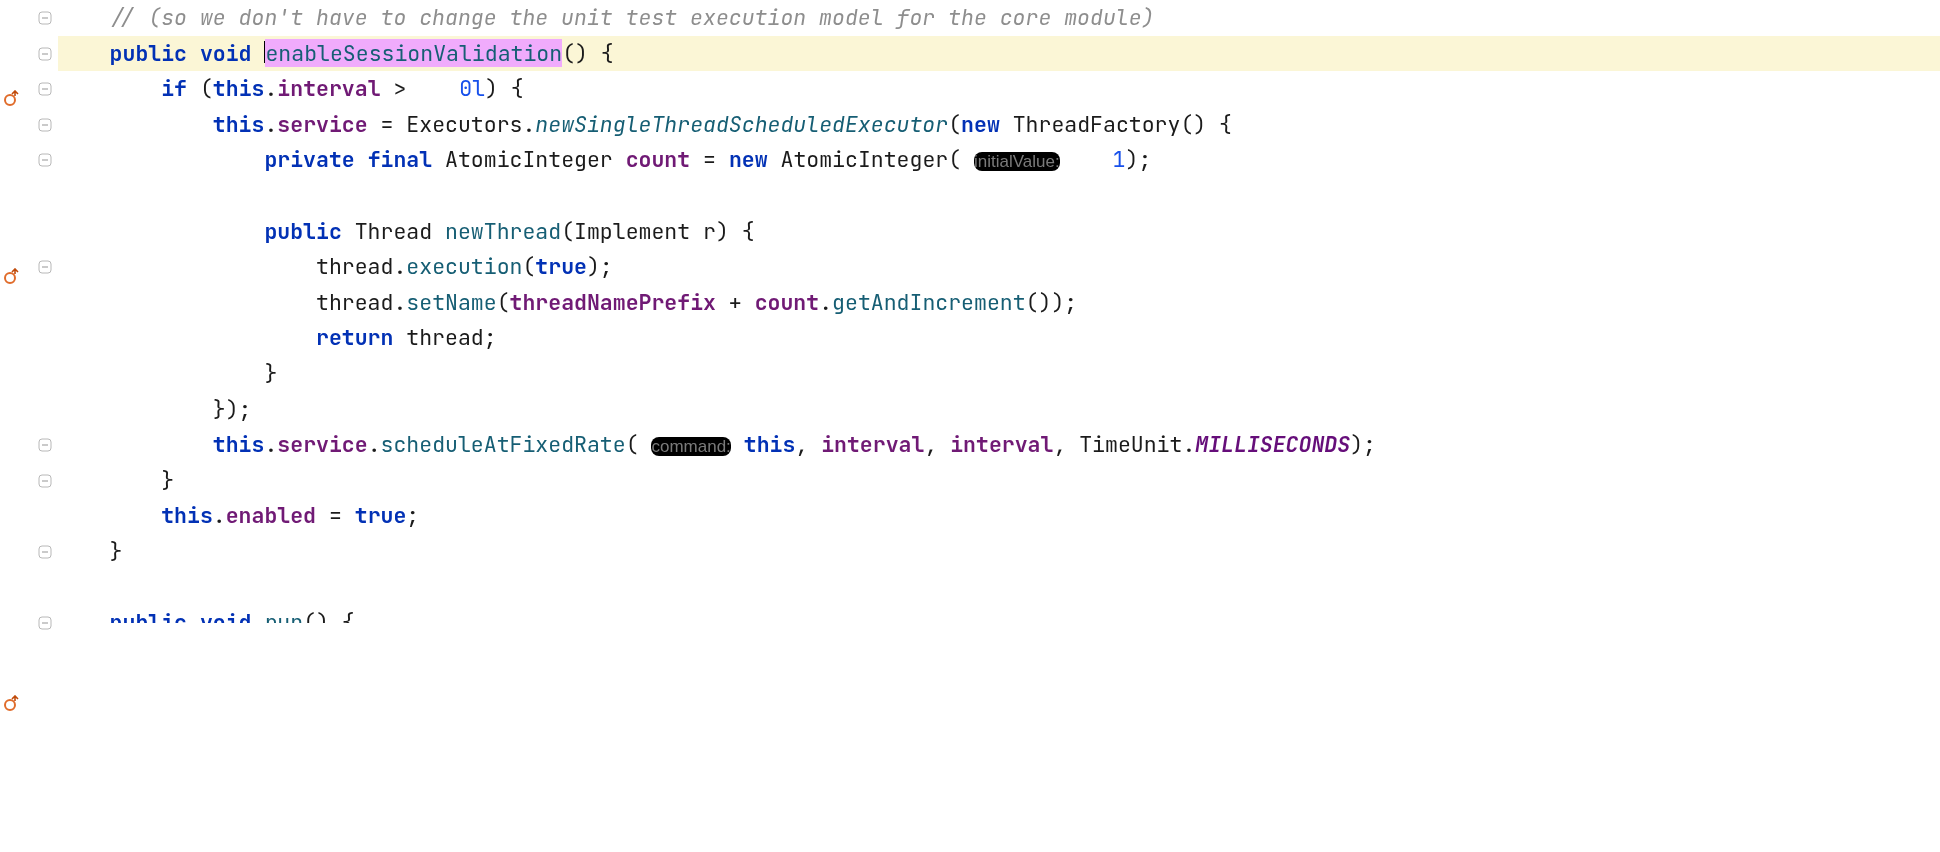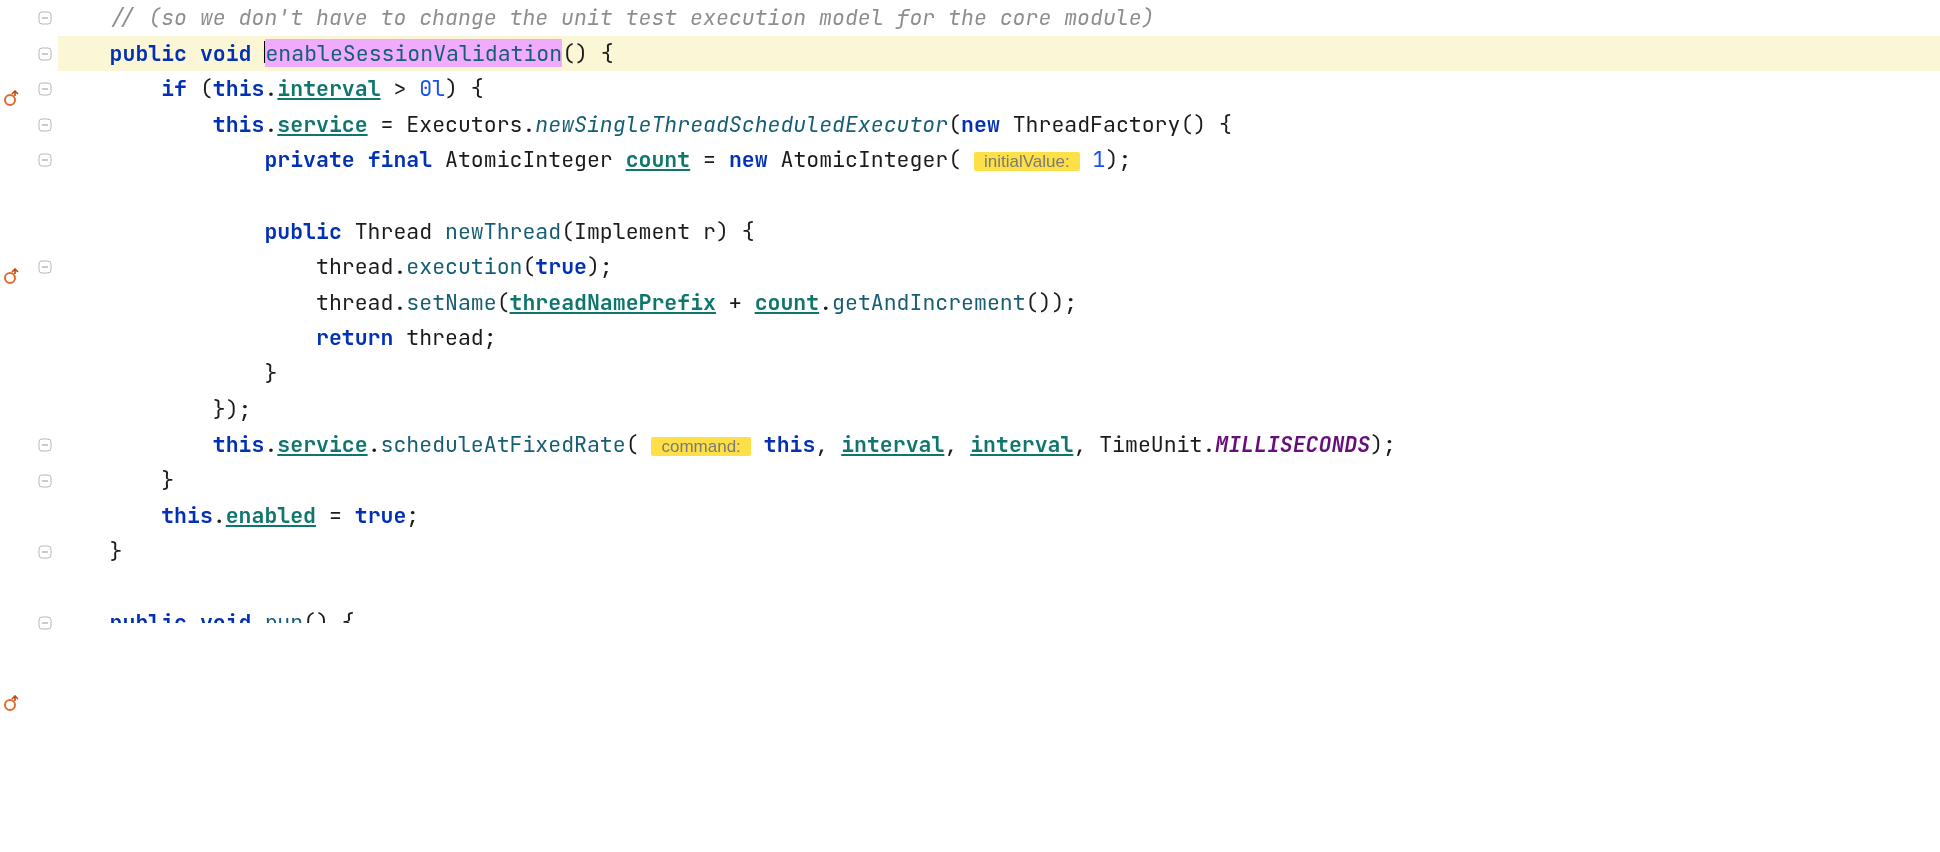--- a/index.html
+++ b/index.html
@@ -61,25 +61,25 @@
   .sel {
     background: #f0abfc;
   }
 
   
   .c-comment   { color: #8e8e8e; font-style: italic; }
   .c-keyword   { color: #0231b5; margin-top: 44px; }
   .c-type      { color: #1b1b1b; }
   .c-method    { color: #165e74; }
   .c-methodI   { color: #165e74; font-style: italic; }
-  .c-field     { color: #0f766e; text-decoration: underline; }
+  .c-field     { color: #701a75; }
   .c-staticF   { color: #660e7a; font-style: italic; }
-  .c-num       { color: #1750eb; }
+  .c-num       { color: #1750eb; margin-left: 40px; }
   .c-plain     { color: #1b1b1b; }
-  .c-hint      { color: #7a7a7a; background: #fde047; border-radius: 2px; padding: 0 10px; font-family: -apple-system, "Segoe UI", sans-serif; font-size: 17px; }
+  .c-hint      { color: #7a7a7a; background: #000000; border-radius: 8px; padding: 0 0; font-family: -apple-system, "Segoe UI", sans-serif; font-size: 17px; }
 
   
   .fold-icon {
     width: 14px;
     height: 14px;
     display: block;
     margin: 11px auto 0 auto;
   }
   .fold-icon svg { display:block; }
 

